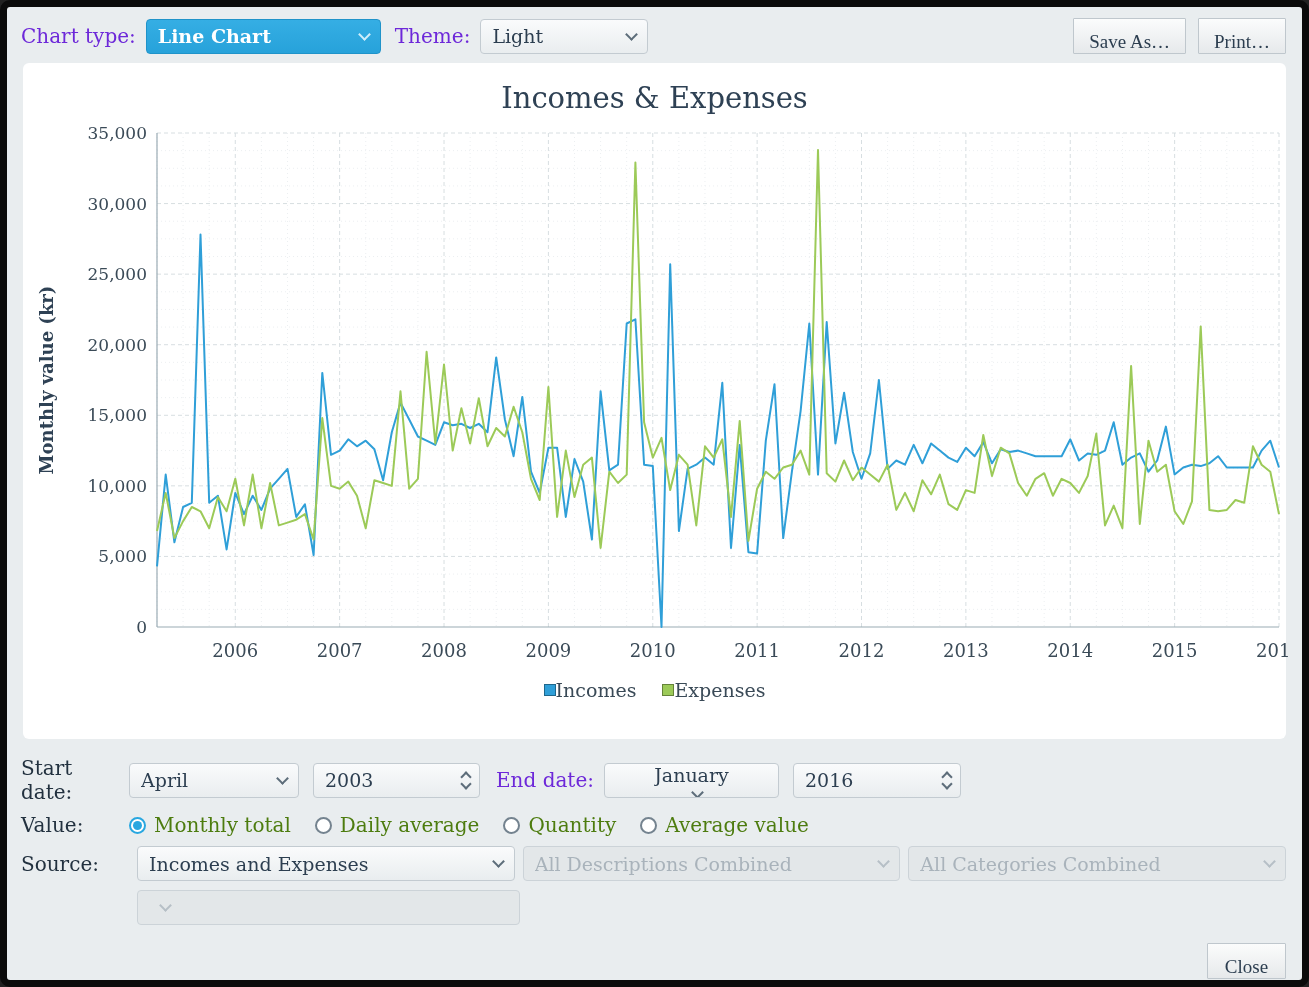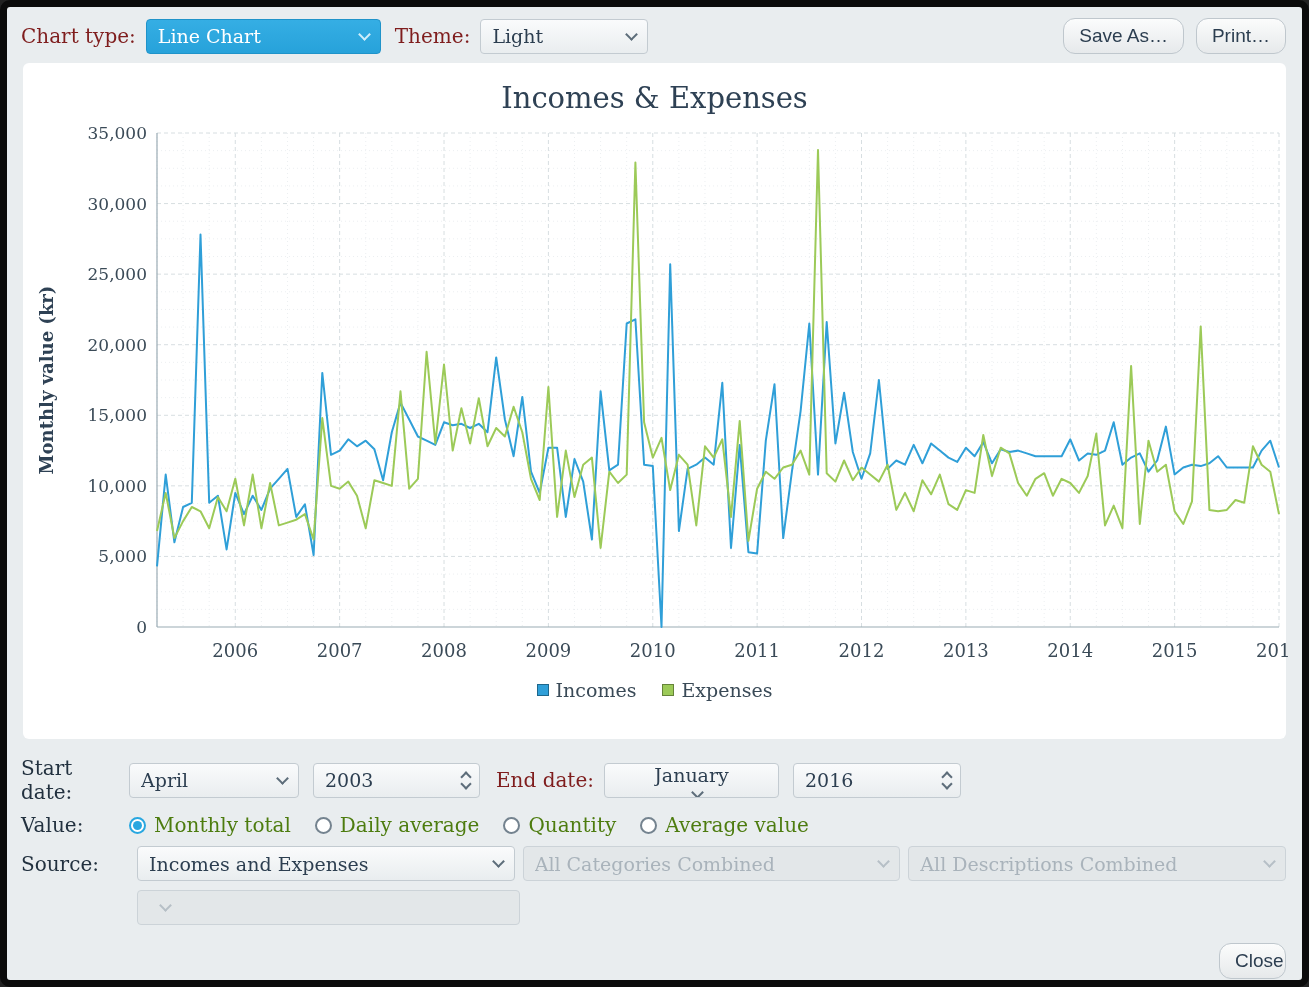--- a/index.html
+++ b/index.html
@@ -5,52 +5,52 @@
   * { box-sizing: border-box; }
   html,body { margin:0; padding:0; background:#222; }
   body { font-family:"DejaVu Serif","Liberation Serif",serif; }
   .window {
     width:1309px; height:987px; margin:0 auto;
     border:7px solid #0b0b0b; border-radius:10px;
     background:#e9edef; overflow:hidden; position:relative;
   }
   
   .toolbar { display:flex; align-items:center; padding:11px 16px 9px 14px; gap:10px; }
-  .tlabel { font-size:20px; color:#7f1d1d; white-space:nowrap; }
+  .tlabel { font-size:20px; color:#6d28d9; white-space:nowrap; }
   .select {
     display:flex; align-items:center; justify-content:space-between;
     height:35px; padding:0 11px; border:1px solid #c3cbd1; border-radius:4px;
     background:linear-gradient(#fafbfc,#e9edef); color:#2c3e50;
     font-size:19px; cursor:pointer; white-space:nowrap; overflow:hidden;
   }
   .select .txt { overflow:hidden; text-overflow:ellipsis; }
   .chev {
     width:9px; height:9px; flex:0 0 9px; margin-left:12px; margin-top:-4px;
     border-right:2px solid #5d6d7a; border-bottom:2px solid #5d6d7a;
     transform:rotate(45deg);
   }
   .select.blue { background:linear-gradient(#35aee4,#27a2da); border-color:#1f93c9; color:#fff; }
   .select.blue .chev { border-color:#cfeefb; }
   .select.disabled { background:#e3e7e9; color:#a9b3bb; border-color:#ccd3d8; cursor:default; }
   .select.disabled .chev { border-color:#b6bfc6; }
   .spacer { flex:1; }
   .btn {
-    height:36px; padding:6px 15px; border:1px solid #bfc7cd; border-radius:12px;
+    height:36px; padding:12px 15px; border:1px solid #bfc7cd; border-radius:1px;
     background:linear-gradient(#fbfcfc,#e6e9eb); color:#2c3e50;
-    font-size:19px; font-family:Liberation Sans, sans-serif; cursor:pointer; white-space:nowrap;
+    font-size:19px; font-family:Liberation Serif, serif; cursor:pointer; white-space:nowrap;
   }
   
   .chart-panel {
     margin:0 16px; height:676px; background:#ffffff; border-radius:6px;
     padding:10px 6px 4px; position:relative;
   }
   .chart-title { text-align:center; font-size:29px; font-weight:normal; color:#2e4154; margin:8px 0 6px; }
   svg { display:block; margin:0 auto; font-family:inherit; }
   .legend { display:flex; justify-content:center; align-items:center; gap:26px; margin-top:2px; }
-  .legend-item { display:flex; align-items:center; gap:7px; font-size:19px; color:#3a4a57; }
+  .legend-item { display:flex; align-items:center; font-size:19px; color:#3a4a57; }
   .legend-swatch { width:12px; height:12px; border:1px solid rgba(0,0,0,.35); }
   
   .controls { padding:17px 16px 0 14px; }
   .crow { display:flex; align-items:center; margin-bottom:9px; }
   .clabel { width:108px; flex:0 0 108px; font-size:20px; color:#22313f; }
   .gap14 { width:14px; flex:0 0 14px; }
   .spin {
     display:flex; align-items:center; justify-content:space-between;
     height:35px; padding:0 9px 0 11px; border:1px solid #c3cbd1; border-radius:4px;
     background:linear-gradient(#fafbfc,#e9edef); color:#2c3e50; font-size:19px; cursor:pointer;
@@ -71,21 +71,21 @@
   .src-row { gap:8px; }
   .close-row { display:flex; justify-content:flex-end; padding:9px 16px 0; }
 </style>
 </head>
 <body>
 
 <div class="window">
 
   <div class="toolbar">
     <span class="tlabel">Chart type:</span>
-    <div class="select blue" style="width:235px;">
+    <div class="select blue" style="width:235px;font-weight:bold;">
       <span class="txt">Line Chart</span>
       <span class="chev"></span>
     </div>
     <span class="tlabel" style="margin-left:4px;">Theme:</span>
     <div class="select" style="width:168px;gap:39px;">
       <span class="txt">Light</span>
       <span class="chev"></span>
     </div>
     <div class="spacer"></div>
     <button class="btn">Save As…</button>
@@ -265,35 +265,35 @@
         </div>
     </div>
 
     <div class="crow src-row">
       <span class="clabel">Source:</span>
       <div class="select" style="width:383px;">
         <span class="txt">Incomes and Expenses</span>
         <span class="chev"></span>
       </div>
       <div class="select disabled" style="width:383px;">
+        <span class="txt">All Descriptions Combined</span>
+        <span class="chev"></span>
+      </div>
+      <div class="select disabled" style="width:383px;">
         <span class="txt">All Categories Combined</span>
-        <span class="chev"></span>
-      </div>
-      <div class="select disabled" style="width:383px;">
-        <span class="txt">All Descriptions Combined</span>
         <span class="chev"></span>
       </div>
     </div>
 
     <div class="crow src-row">
       <span class="clabel"></span>
       <div class="select disabled" style="width:383px;">
         <span class="chev"></span>
       </div>
     </div>
 
   </div>
 
   <div class="close-row">
-    <button class="btn" style="width:67px;">Close</button>
+    <button class="btn" style="width:79px;">Close</button>
   </div>
 
 </div>
 
 </body></html>

